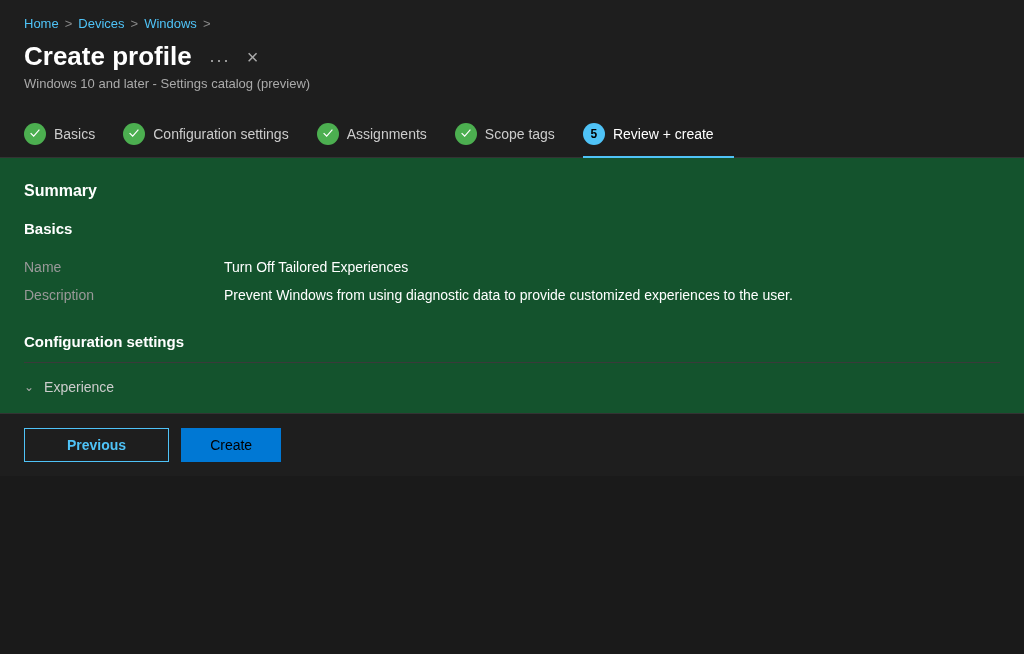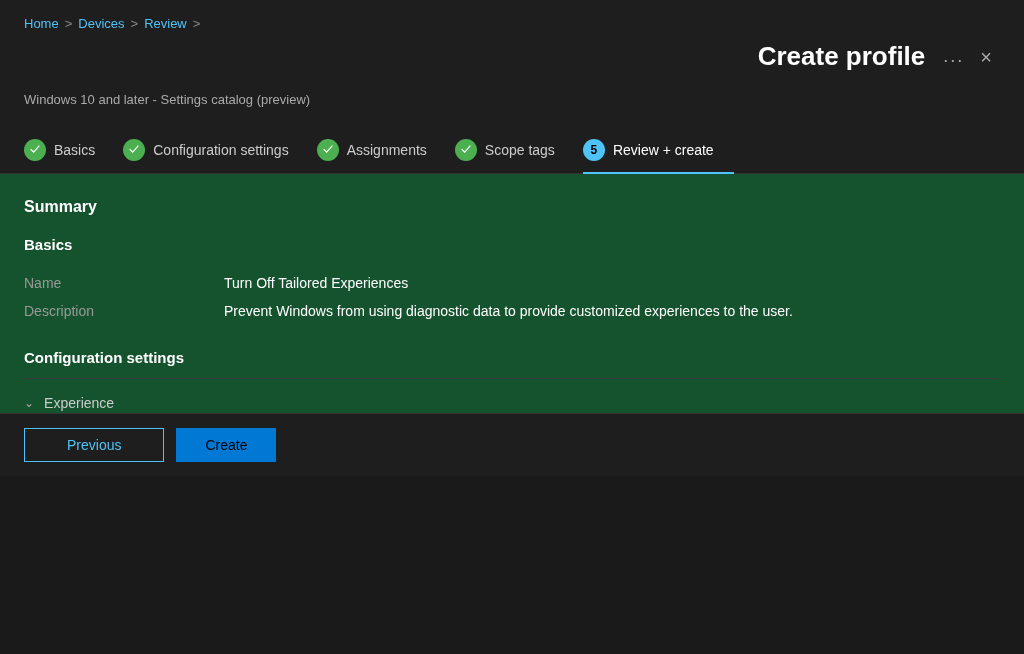--- a/index.html
+++ b/index.html
@@ -48,22 +48,22 @@
     }
 
     .breadcrumb-sep {
       color: #888;
       font-size: 13px;
     }
 
     .title-row {
       display: flex;
       align-items: center;
-      justify-content: flex-end;
-      margin-bottom: 20px;
+      justify-content: flex-start;
+      margin-bottom: 4px;
     }
 
     .title-left {
       display: flex;
       align-items: center;
       gap: 10px;
     }
 
     .page-title {
       font-size: 26px;
@@ -249,20 +249,21 @@
 
     .btn-previous {
       background: transparent;
       border: 1px solid #4fc3f7;
       color: #4fc3f7;
       padding: 8px 42px;
       font-size: 14px;
       cursor: pointer;
       min-width: 120px;
       font-family: inherit;
+      font-weight: bold;
     }
 
     .btn-create {
       background-color: #0078d4;
       border: 1px solid #0078d4;
       color: #000000;
       padding: 8px 24px;
       font-size: 14px;
       cursor: pointer;
       min-width: 100px;
@@ -279,21 +280,21 @@
 <body>
 
 <div class="container">
 
   <div class="header">
     <div class="breadcrumb">
       <a href="#">Home</a>
       <span class="breadcrumb-sep">&gt;</span>
       <a href="#">Devices</a>
       <span class="breadcrumb-sep">&gt;</span>
-      <a href="#">Review</a>
+      <a href="#">Windows</a>
       <span class="breadcrumb-sep">&gt;</span>
     </div>
 
     <div class="title-row">
       <div class="title-left">
         <h1 class="page-title">Create profile</h1>
         <button class="ellipsis-btn">...</button>
       </div>
       <button class="close-btn">×</button>
     </div>

